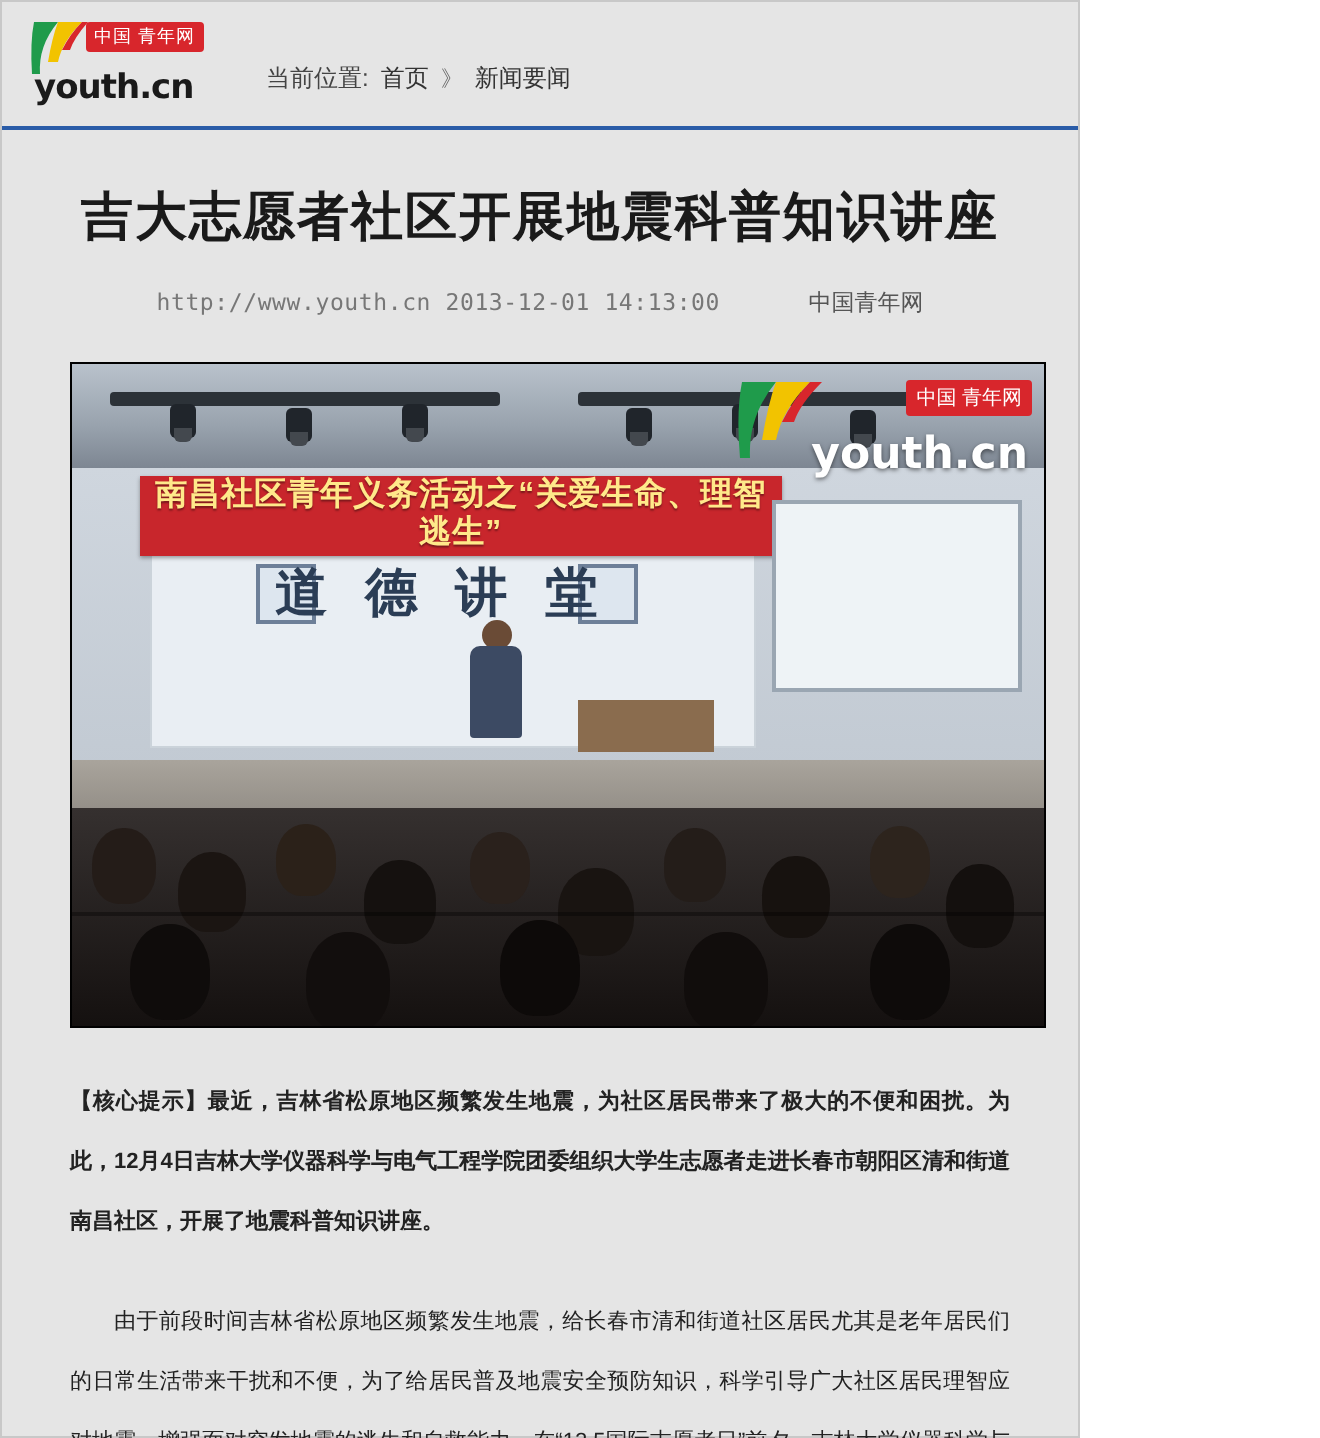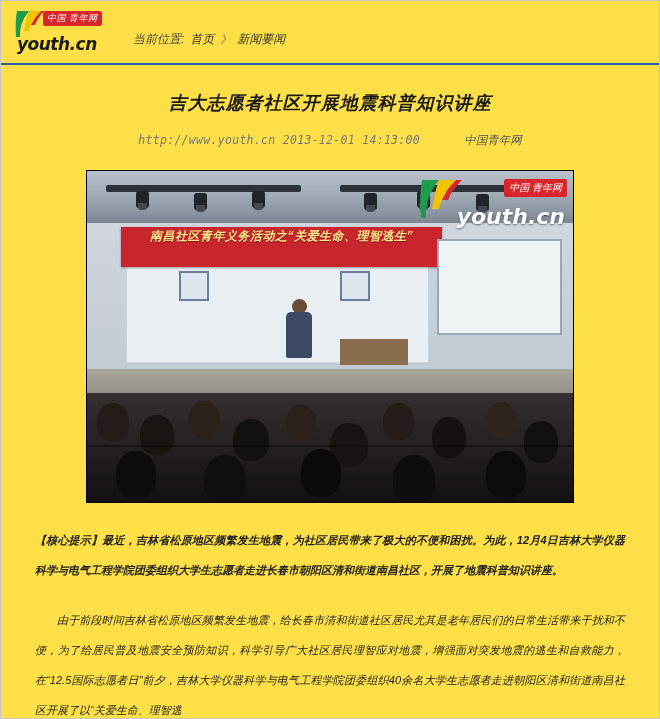--- a/index.html
+++ b/index.html
@@ -9,26 +9,25 @@
   body {
     width: 660px;
     height: 719px;
     background: #ffffff;
     font-family: "Liberation Sans", sans-serif;
     color: #333;
     overflow: hidden;
   }
   .page {
     position: relative;
-    width: 660px;
+    width: 540px;
     height: 719px;
     border: 1px solid #c8c8c8;
     box-sizing: border-box;
-    background: #fde047;
-    font-style: italic;
+    background: #e5e5e5;
   }
 
   
   .header {
     height: 62px;
     display: flex;
     align-items: center;
     padding: 0 14px;
     box-sizing: border-box;
   }
@@ -93,21 +92,21 @@
     margin: 0 0 0 0;
   }
 
   
   .article {
     padding: 0 34px;
   }
   h1.title {
     text-align: center;
     font-family: "DejaVu Sans", "Liberation Sans", sans-serif;
-    font-size: 18px;
+    font-size: 26px;
     font-weight: bold;
     color: #1a1a1a;
     margin: 26px 0 0 0;
     letter-spacing: 1px;
   }
   .meta {
     text-align: center;
     font-family: "DejaVu Sans Mono", monospace;
     font-size: 11.5px;
     color: #777;
@@ -156,21 +155,21 @@
     background: #e9eef3; border: 1px solid #cbd3da;
   }
   .ph-banner {
     position: absolute; left: 7%; top: 56px; width: 66%; height: 40px;
     background: #c8262c;
     box-shadow: 0 1px 2px rgba(0,0,0,.35);
   }
   .ph-banner span {
     display: block;
     color: #ffe98a;
-    font-size: 12px;
+    font-size: 16px;
     line-height: 19px;
     text-align: center;
     font-weight: bold;
     letter-spacing: 0.5px;
     text-shadow: 0 1px 1px rgba(0,0,0,.4);
   }
   .ph-moral {
     position: absolute; left: 16%; top: 92px; width: 44%; height: 44px;
     color: #2b3d55; font-size: 26px; font-weight: bold; letter-spacing: 5px;
     display: flex; align-items: center; justify-content: center;
@@ -283,20 +282,21 @@
       <div class="ph-lamp" style="left:34%;top:20px;"></div>
       <div class="ph-lamp" style="left:57%;top:22px;"></div>
       <div class="ph-lamp" style="left:68%;top:20px;"></div>
       <div class="ph-lamp" style="left:80%;top:23px;"></div>
 
       <div class="ph-wall"></div>
       <div class="ph-stage-wall"></div>
 
       <div class="ph-sq" style="left:19%;top:100px;"></div>
       <div class="ph-sq" style="left:52%;top:100px;"></div>
+      <div class="ph-moral">道 德 讲 堂</div>
 
       <div class="ph-banner">
         <span>南昌社区青年义务活动之“关爱生命、理智逃生”</span>
       </div>
 
       <div class="ph-screen"></div>
 
       <div class="ph-logo">
         <svg class="lg-swoosh" viewBox="0 0 44 44">
           <path d="M3 3 L20 3 Q6 20 7 41 L2 41 Q0 18 3 3 Z" fill="#1f9b4b"></path>

